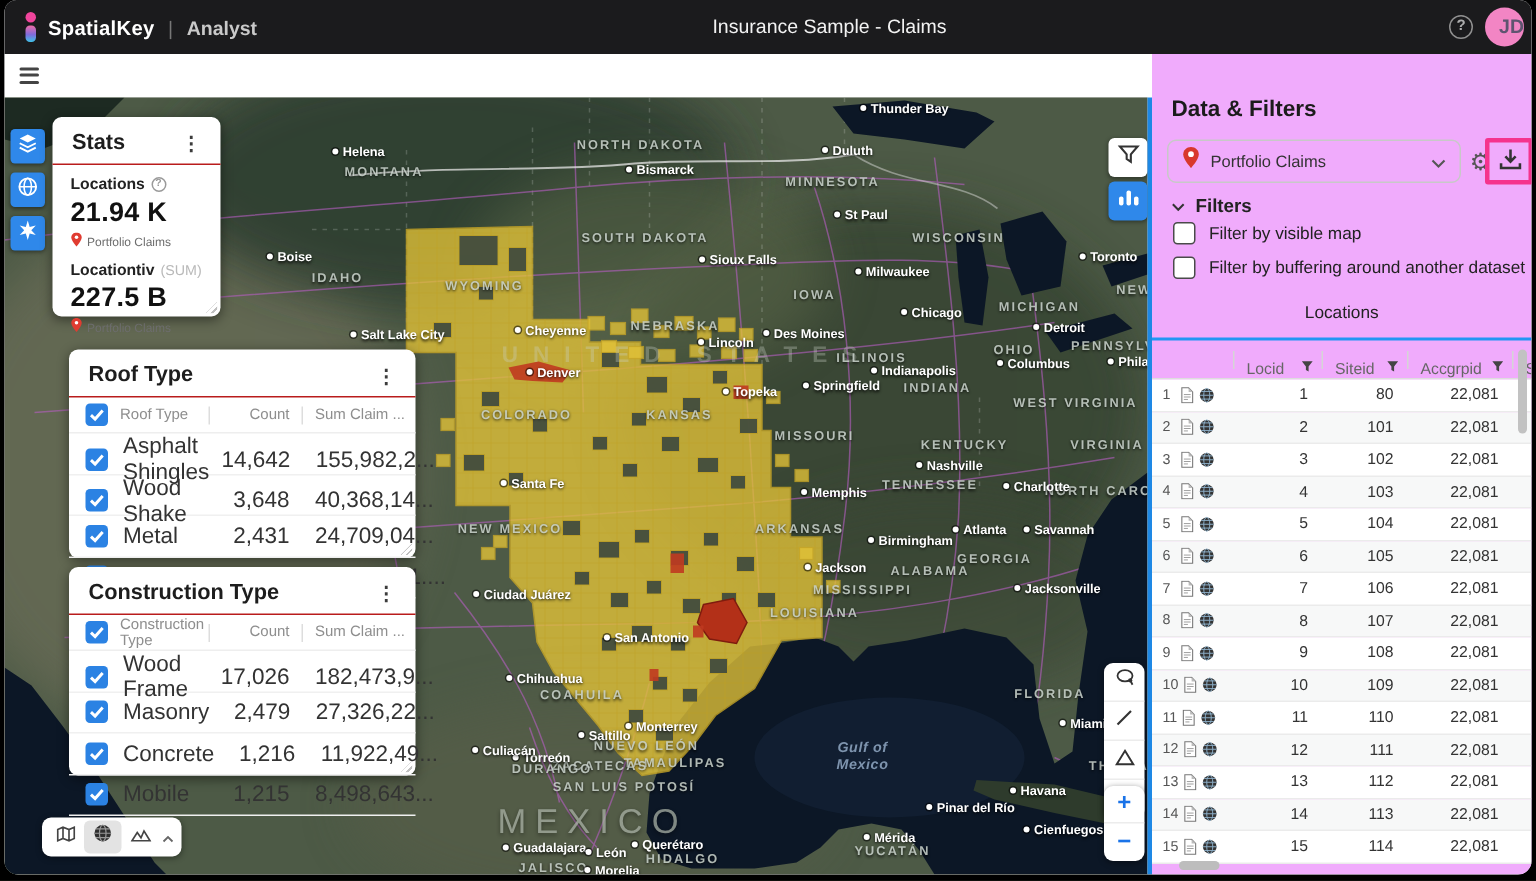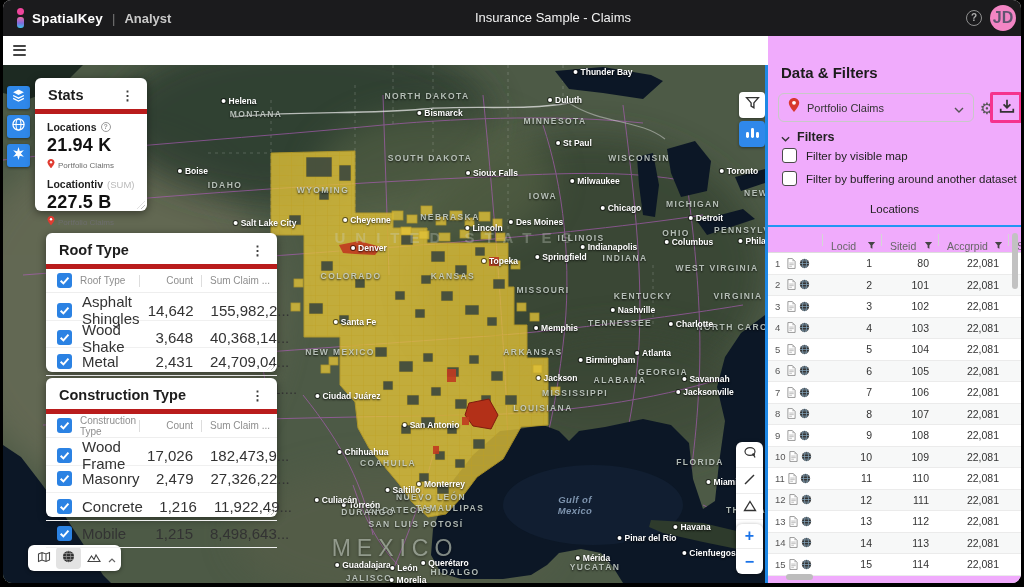--- a/index.html
+++ b/index.html
@@ -10,21 +10,21 @@
 .topbar{position:absolute;left:0;top:0;width:100%;height:36px;background:#1b1b1d;display:flex;align-items:center;}
 .brand{display:flex;align-items:center;margin-left:13px;gap:7px;}
 .logo{width:9px;height:20px;position:relative;}
 .logo .dot{position:absolute;left:1px;top:0;width:7px;height:7px;border-radius:50%;background:#f0459c;}
 .logo .bar{position:absolute;left:1px;top:9px;width:7px;height:11px;border-radius:3px;background:linear-gradient(180deg,#ef6ba5,#7f6bdc 55%,#3ec1e6);}
 .brand-name{color:#fff;font-weight:bold;font-size:13.5px;letter-spacing:.2px;}
 .brand-sep{color:#777;font-size:13px;margin:0 2px;}
 .brand-product{color:#c9c9c9;font-weight:bold;font-size:13px;}
 .doc-title{position:absolute;left:550px;top:0;height:36px;line-height:36px;transform:translateX(-50%);color:#f2f2f2;font-size:13px;}
 .help-btn{position:absolute;left:963px;top:10px;width:16px;height:16px;border:1.4px solid #8f8f8f;border-radius:50%;color:#aeaeae;font-size:10px;font-weight:bold;text-align:center;line-height:13px;}
-.avatar{position:absolute;left:987px;top:5px;width:26px;height:26px;border-radius:50%;background:#f285c4;color:#5f5470;font-size:16px;font-weight:bold;text-align:center;line-height:26px;}
+.avatar{position:absolute;left:987px;top:5px;width:26px;height:26px;border-radius:50%;background:#f285c4;color:#5f5470;font-size:13px;font-weight:bold;text-align:right;line-height:26px;}
 
 .subbar{position:absolute;left:0;top:36px;width:765px;height:29px;background:#fff;}
 .hamburger{position:absolute;left:10px;top:9px;width:13px;height:11px;cursor:pointer;}
 .hamburger i{display:block;height:1.8px;background:#444;margin-bottom:2.6px;border-radius:1px;}
 
 .map{position:absolute;left:0;top:65px;width:762px;height:518px;overflow:hidden;background:#49543f;}
 .map svg.base{position:absolute;left:0;top:0;}
 .map-labels{position:absolute;left:0;top:0;width:100%;height:100%;z-index:2;pointer-events:none;}
 .lbl{position:absolute;transform:translate(-50%,-50%);white-space:nowrap;}
 .lbl .dot{display:inline-block;width:4px;height:4px;border-radius:50%;background:#fff;box-shadow:0 0 0 1px rgba(0,0,0,.55);margin-right:3px;vertical-align:1px;}
@@ -46,21 +46,21 @@
 .tool-cell:last-child{border-bottom:none;}
 .zoom-cell{height:25px;display:flex;align-items:center;justify-content:center;color:#1a73e8;font-size:16px;font-weight:bold;cursor:pointer;border-bottom:1px solid #ececec;}
 .zoom-cell:last-child{border-bottom:none;}
 
 .basemap-bar{position:absolute;left:25px;top:545px;height:26px;background:#fff;border-radius:6px;box-shadow:0 1px 4px rgba(0,0,0,.4);display:flex;align-items:center;z-index:6;padding:0 3px;}
 .bm-cell{width:25px;height:22px;border-radius:4px;display:flex;align-items:center;justify-content:center;cursor:pointer;}
 .bm-cell.active{background:#e3e3e3;}
 .bm-chev{width:12px;display:flex;align-items:center;justify-content:center;cursor:pointer;}
 
 .panel{position:absolute;background:#fff;border-radius:6px;box-shadow:0 2px 8px rgba(0,0,0,.45);z-index:8;}
-.panel-title{display:flex;align-items:center;justify-content:space-between;padding:9px 10px 6px 13px;border-bottom:5px solid #b91c1c;cursor:move;}
+.panel-title{display:flex;align-items:center;justify-content:space-between;padding:9px 10px 6px 13px;border-bottom:1px solid #b91c1c;cursor:move;}
 .panel-title .t{font-size:14.5px;font-weight:bold;color:#1d1d1d;}
 .kebab{color:#3c3c3c;font-size:13px;font-weight:bold;cursor:pointer;padding:0 3px;}
 .resize{position:absolute;right:2px;bottom:2px;width:8px;height:8px;background:repeating-linear-gradient(135deg,transparent 0 2px,#c0c0c0 2px 3px);clip-path:polygon(100% 0,100% 100%,0 100%);}
 
 .stats{left:32px;top:78px;width:112px;height:133px;}
 .metric{padding:7px 12px 0;}
 .metric .ml{font-size:10.5px;font-weight:bold;color:#222;display:flex;align-items:center;gap:4px;}
 .metric .mhelp{width:10px;height:10px;border:1px solid #9a9a9a;border-radius:50%;color:#9a9a9a;font-size:7px;line-height:8px;text-align:center;font-weight:bold;}
 .metric .msuf{color:#b9b9b9;font-weight:normal;font-size:9.5px;}
 .metric .mv{font-size:18px;font-weight:bold;color:#111;margin-top:2px;letter-spacing:.2px;}
@@ -350,21 +350,21 @@
           <div class="lbl city" style="left: 764px; top: 176px;"><span class="dot"></span><span>Philadelphia</span></div>
           <div class="lbl city" style="left: 366px; top: 183px;"><span class="dot"></span><span>Denver</span></div>
           <div class="lbl city" style="left: 497px; top: 196px;"><span class="dot"></span><span>Topeka</span></div>
           <div class="lbl city" style="left: 352px; top: 257px;"><span class="dot"></span><span>Santa Fe</span></div>
           <div class="lbl city" style="left: 630px; top: 245px;"><span class="dot"></span><span>Nashville</span></div>
           <div class="lbl city" style="left: 688px; top: 259px;"><span class="dot"></span><span>Charlotte</span></div>
           <div class="lbl city" style="left: 553px; top: 263px;"><span class="dot"></span><span>Memphis</span></div>
           <div class="lbl city" style="left: 554px; top: 313px;"><span class="dot"></span><span>Jackson</span></div>
           <div class="lbl city" style="left: 604px; top: 295px;"><span class="dot"></span><span>Birmingham</span></div>
           <div class="lbl city" style="left: 650px; top: 288px;"><span class="dot"></span><span>Atlanta</span></div>
-          <div class="lbl city" style="left: 703px; top: 314px;"><span class="dot"></span><span>Savannah</span></div>
+          <div class="lbl city" style="left: 703px; top: 288px;"><span class="dot"></span><span>Savannah</span></div>
           <div class="lbl city" style="left: 702px; top: 327px;"><span class="dot"></span><span>Jacksonville</span></div>
           <div class="lbl city" style="left: 719px; top: 417px;"><span class="dot"></span><span>Miami</span></div>
           <div class="lbl city" style="left: 689px; top: 462px;"><span class="dot"></span><span>Havana</span></div>
           <div class="lbl city" style="left: 644px; top: 473px;"><span class="dot"></span><span>Pinar del Río</span></div>
           <div class="lbl city" style="left: 706px; top: 488px;"><span class="dot"></span><span>Cienfuegos</span></div>
           <div class="lbl city" style="left: 590px; top: 493px;"><span class="dot"></span><span>Mérida</span></div>
           <div class="lbl city" style="left: 345px; top: 331px;"><span class="dot"></span><span>Ciudad Juárez</span></div>
           <div class="lbl city" style="left: 360px; top: 387px;"><span class="dot"></span><span>Chihuahua</span></div>
           <div class="lbl city" style="left: 428px; top: 360px;"><span class="dot"></span><span>San Antonio</span></div>
           <div class="lbl city" style="left: 438px; top: 419px;"><span class="dot"></span><span>Monterrey</span></div>

